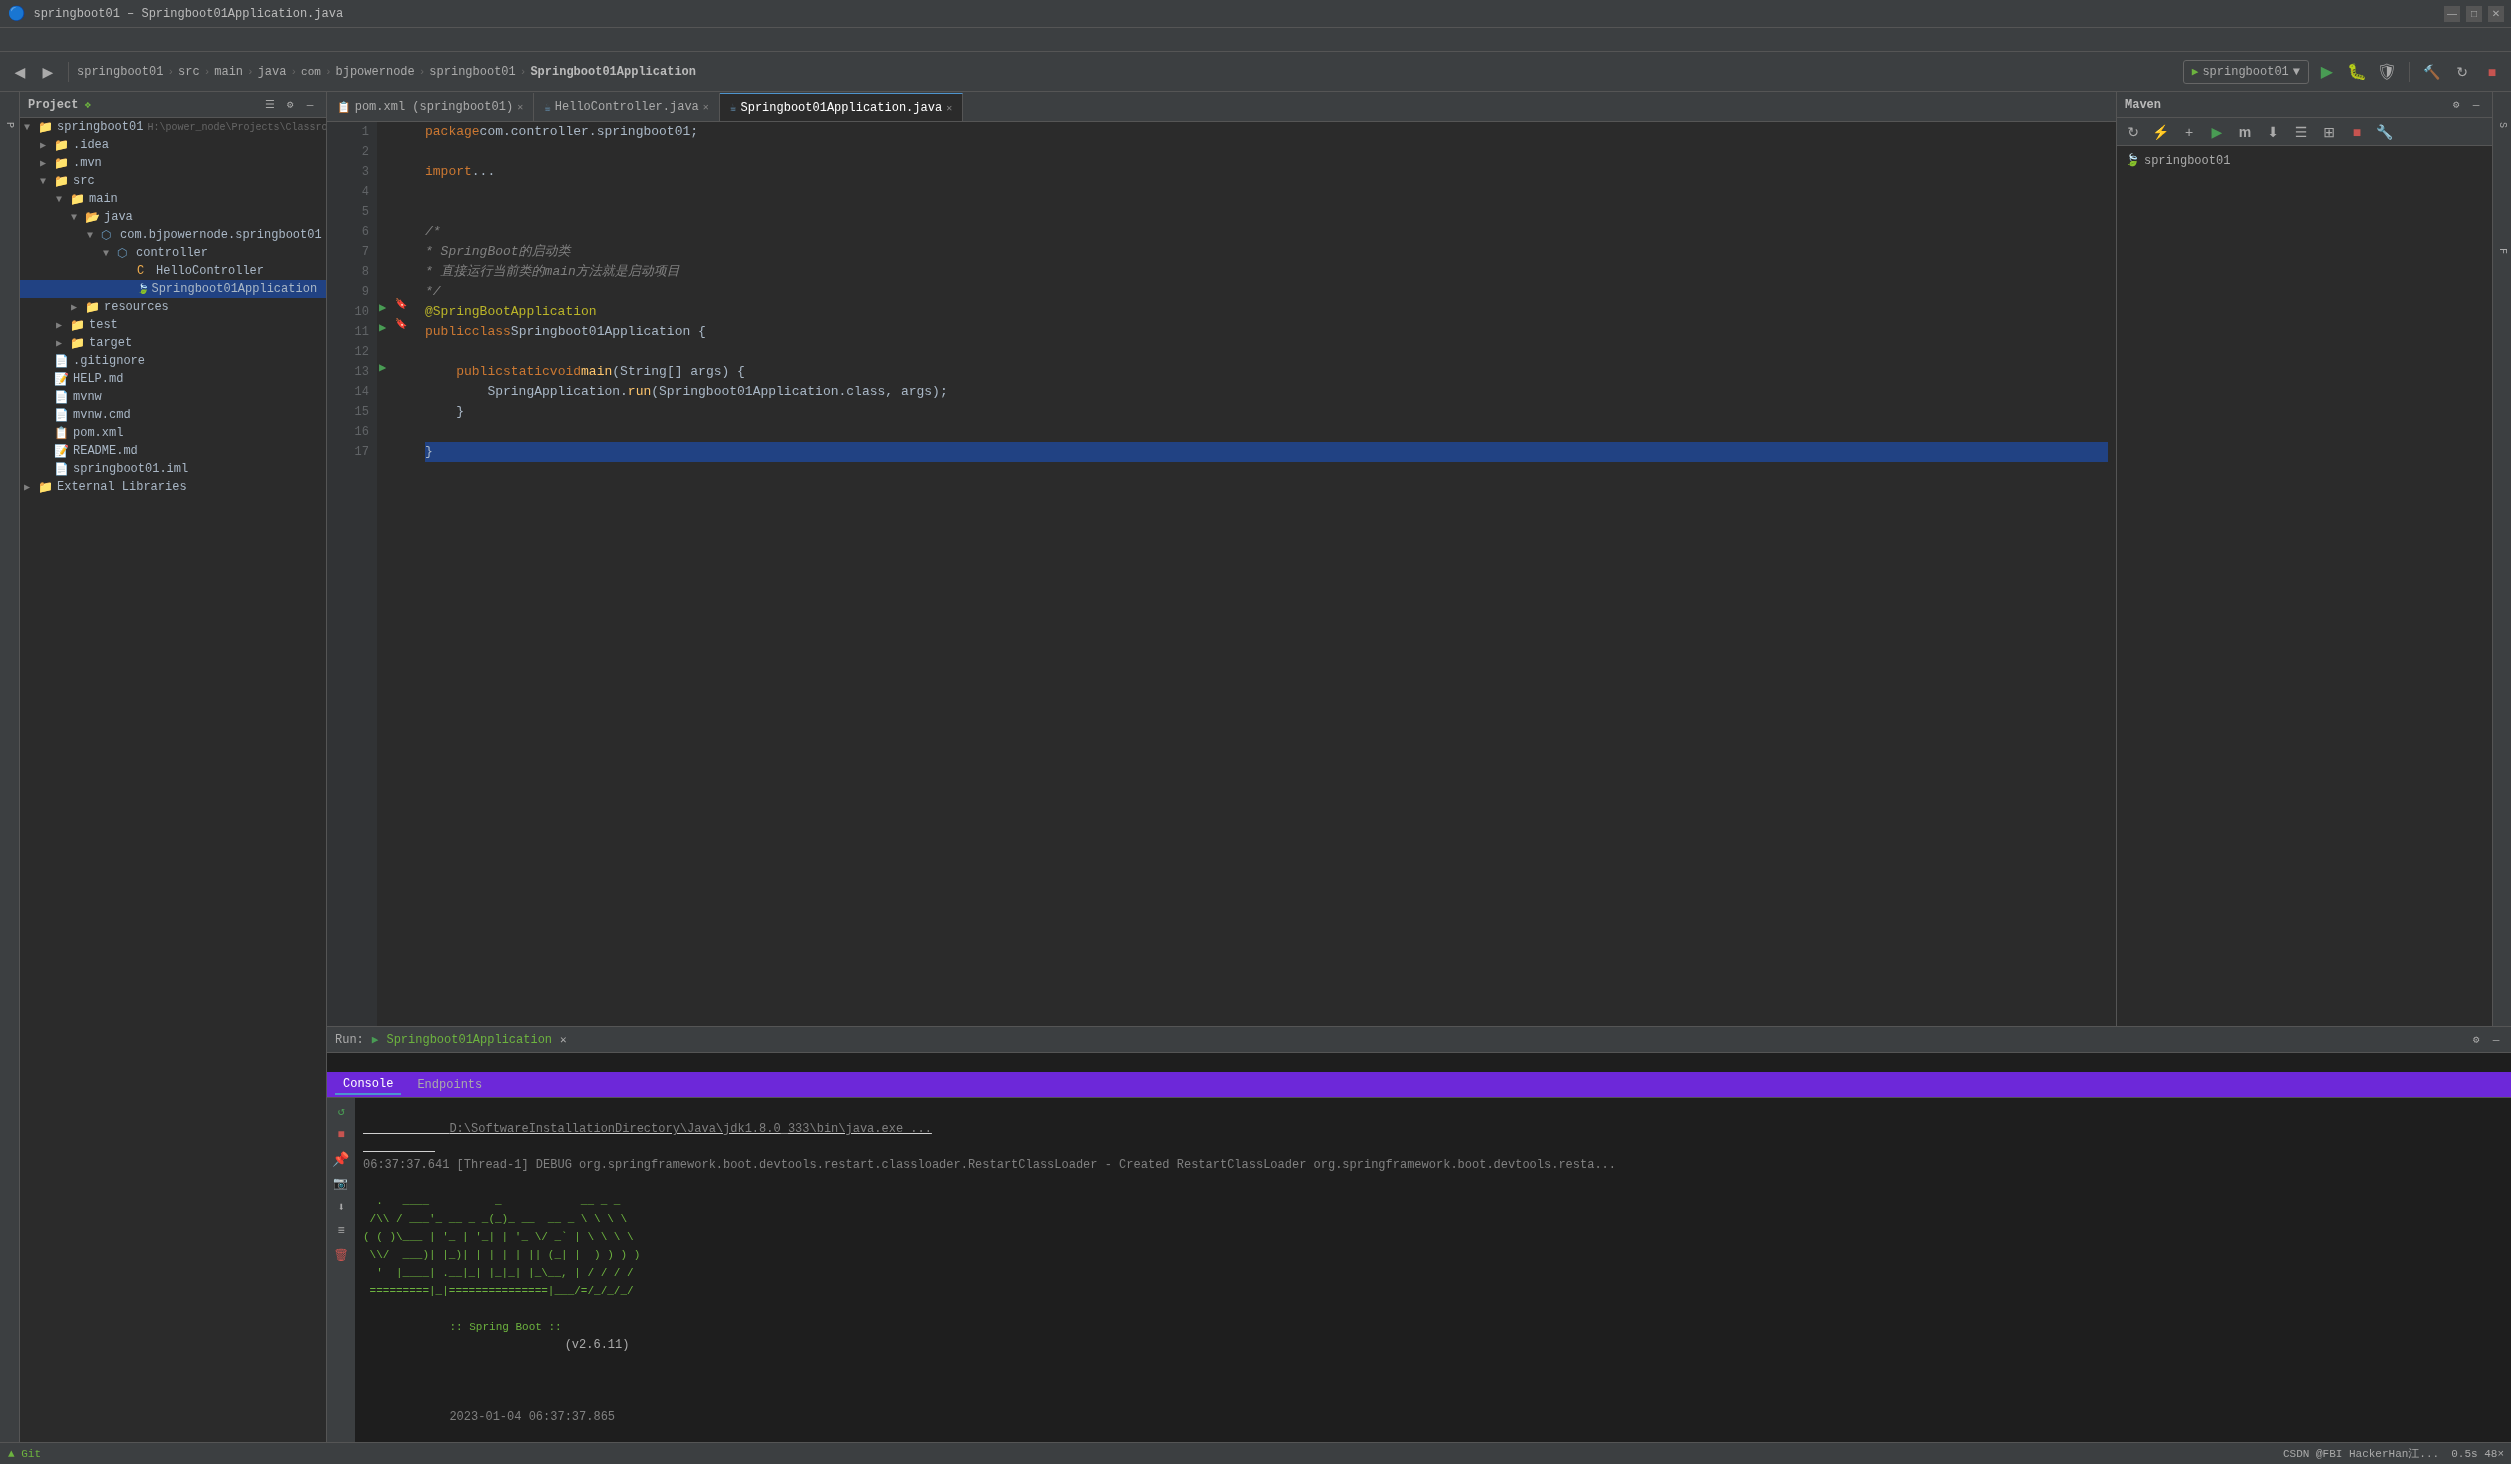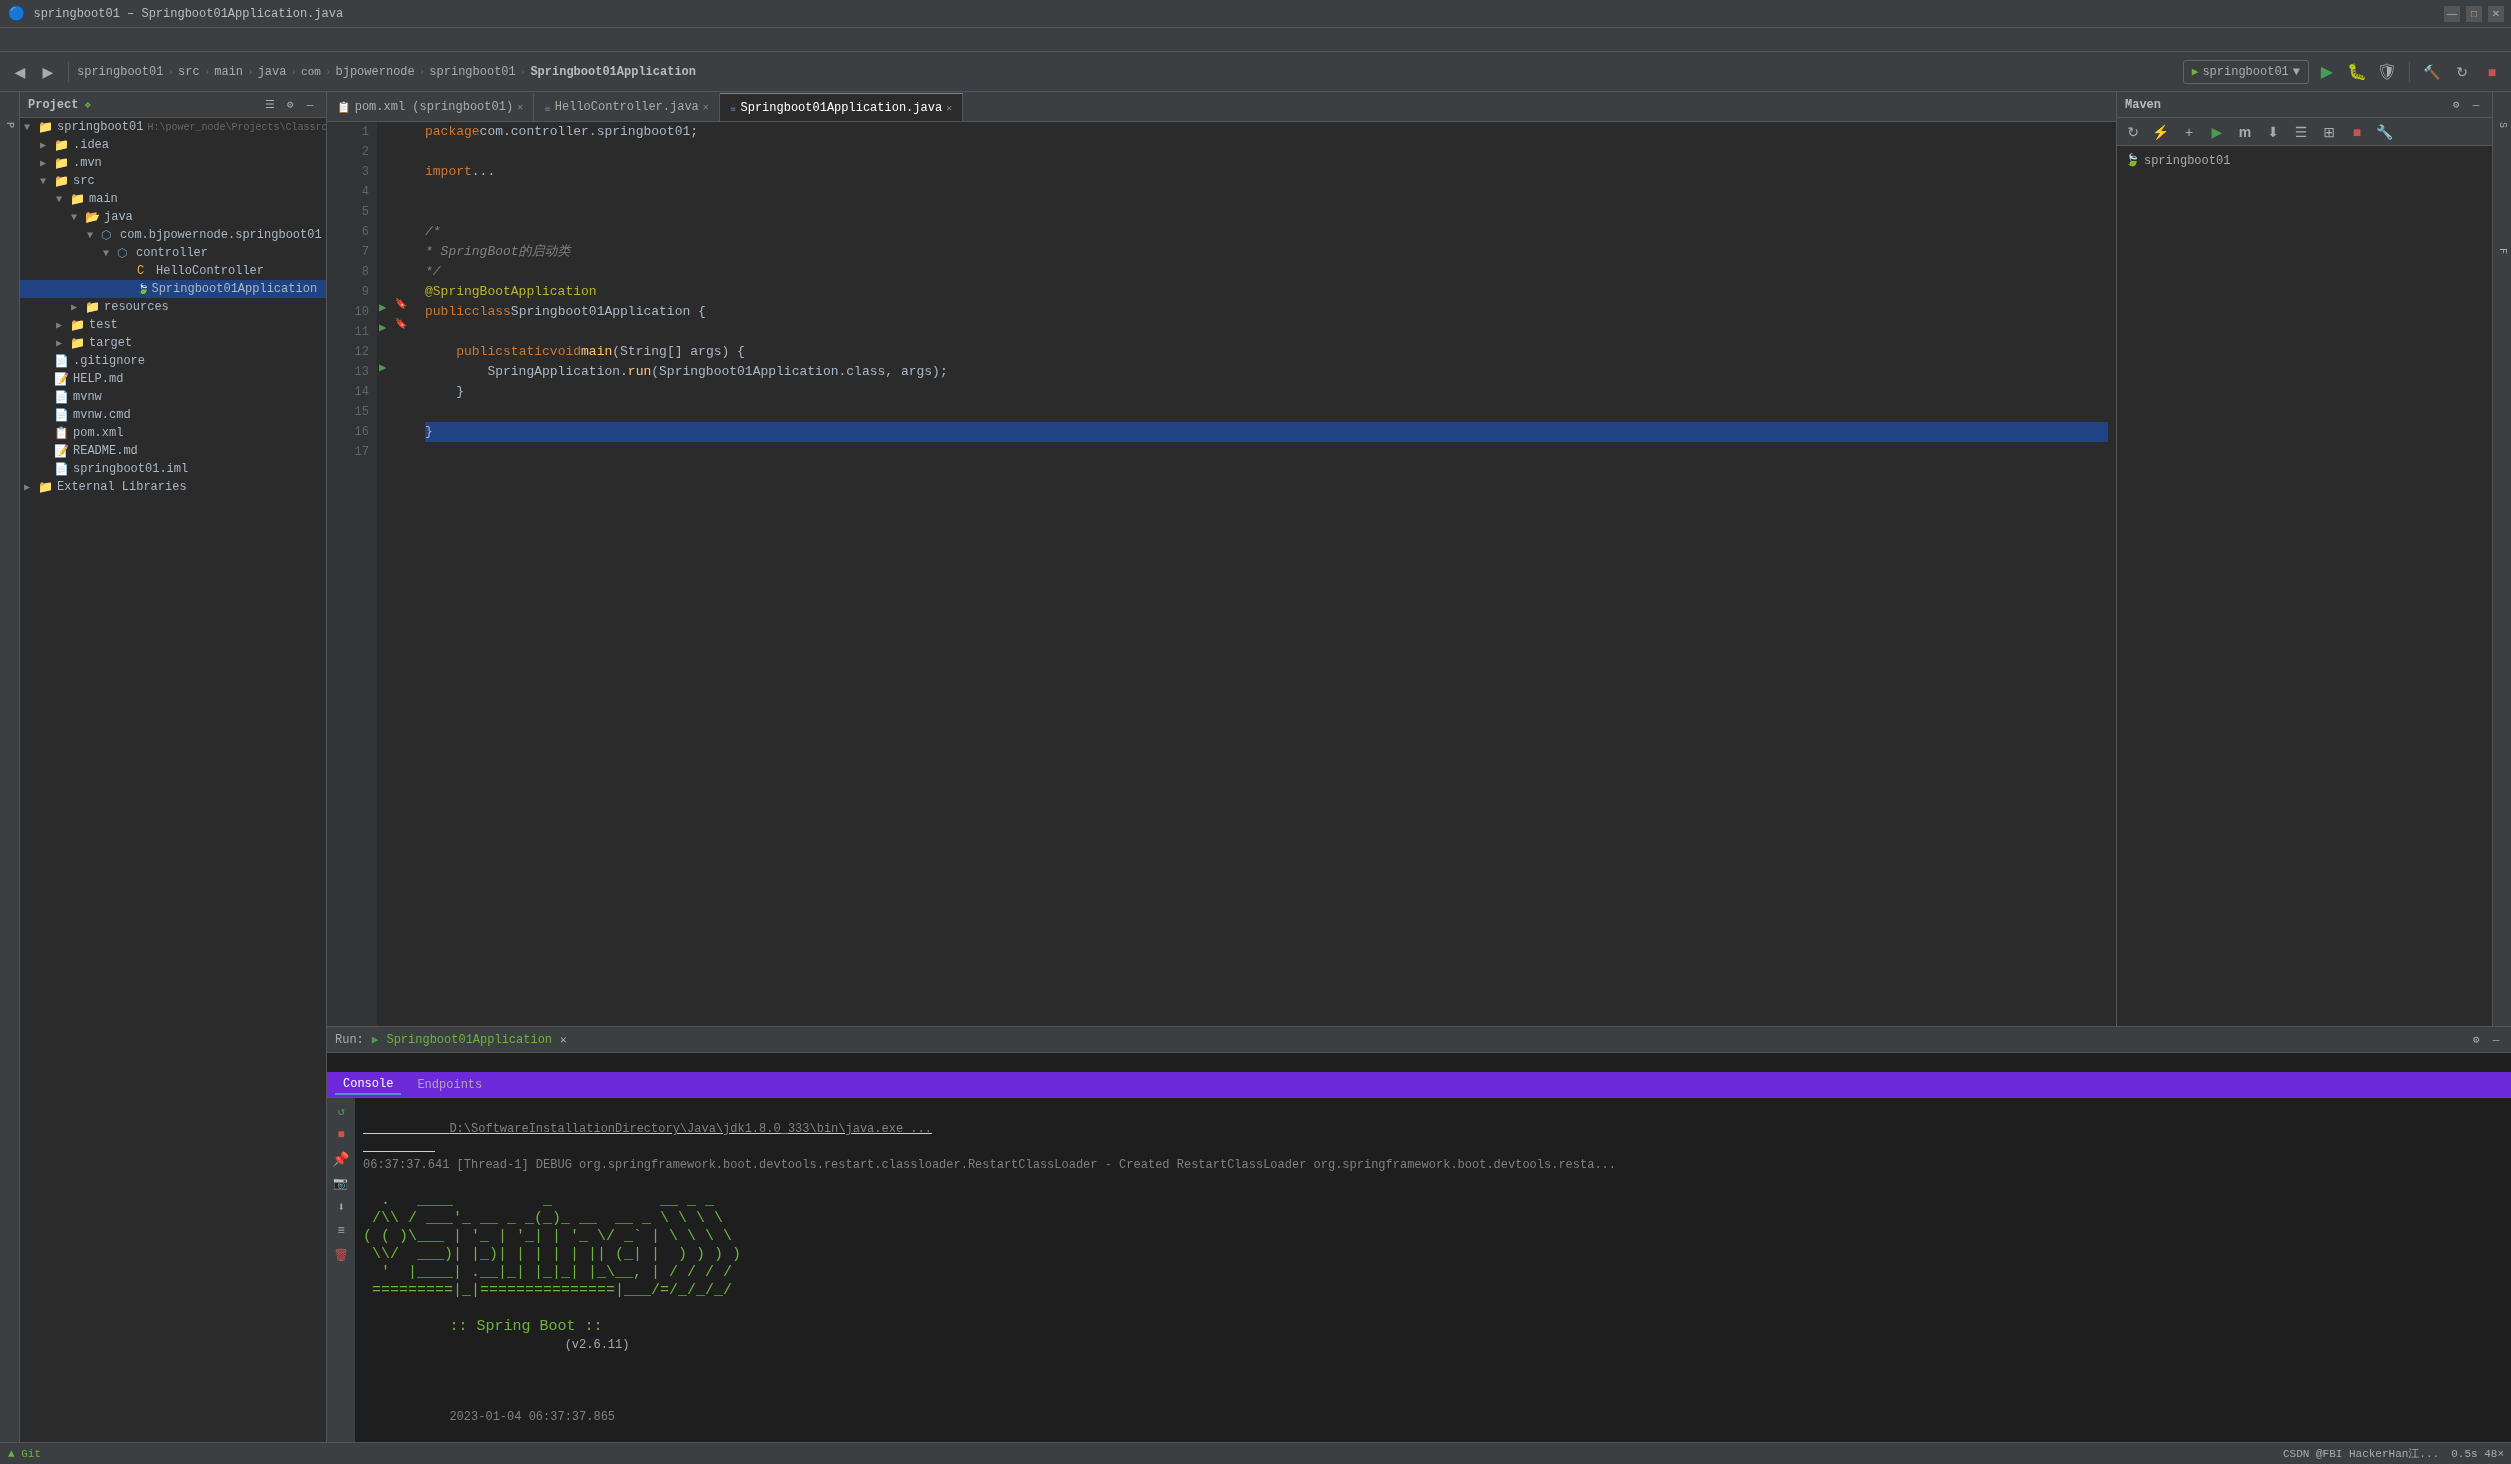--- a/index.html
+++ b/index.html
@@ -355,21 +355,21 @@
       padding: 4px 8px;
       overflow-y: auto;
       font-size: 12px;
       line-height: 18px;
       background: #1e1e1e;
       color: #a9b7c6;
     }
     .console-line { white-space: pre; }
     .console-debug { color: #808080; }
     .console-path { color: #d0d0d0; text-decoration: underline; }
-    .spring-logo { color: #6db33f; font-size: 15px; }
+    .spring-logo { color: #6db33f; font-size: 11px; }
 
     .status-bar {
       height: 22px;
       background: #3c3f41;
       border-top: 1px solid #555;
       display: flex;
       align-items: center;
       padding: 0 8px;
       justify-content: space-between;
       flex-shrink: 0;
@@ -725,20 +725,23 @@
             <div class="code-line">&nbsp;</div>
 
             <div class="code-line">
               <span class="comment">/*</span>
             </div>
 
             <div class="code-line">
               <span class="comment"> * SpringBoot的启动类</span>
             </div>
 
+            <div class="code-line">
+              <span class="comment"> * 直接运行当前类的main方法就是启动项目</span>
+            </div>
 
             <div class="code-line">
               <span class="comment"> */</span>
             </div>
 
             <div class="code-line">
               <span class="ann">@SpringBootApplication</span>
             </div>
 
             <div class="code-line">

